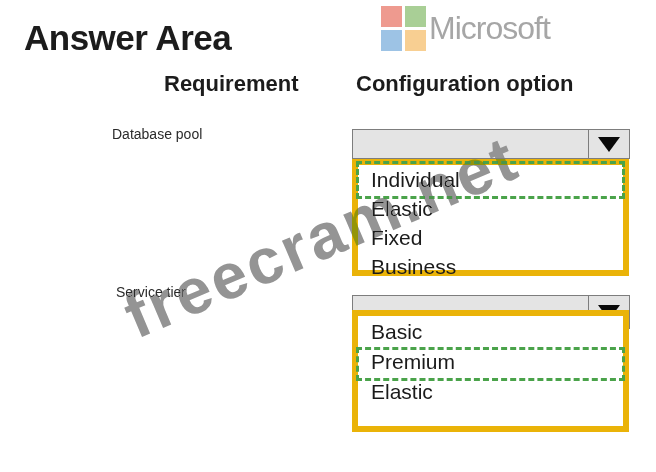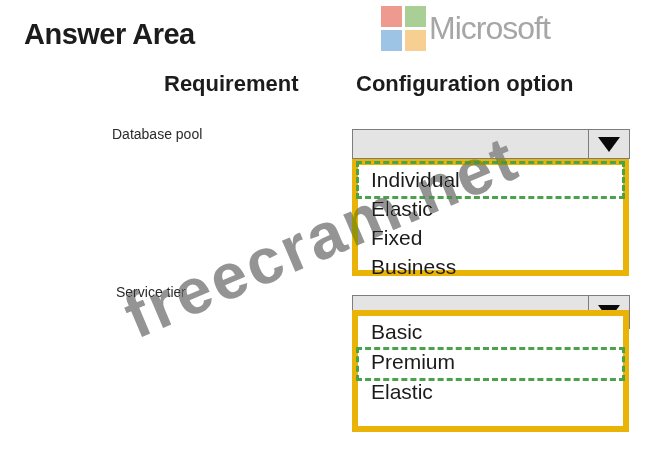--- a/index.html
+++ b/index.html
@@ -10,21 +10,21 @@
     position: relative;
     width: 656px;
     height: 472px;
     background: #ffffff;
     overflow: hidden;
   }
 
   .title {
     position: absolute;
     left: 24px; top: 18px;
-    font-size: 29px;
+    font-size: 35px;
     font-weight: 700;
     color: #1c1c1c;
     letter-spacing: -0.5px;
   }
 
   
   .ms-logo { position: absolute; left: 381px; top: 6px; width: 260px; height: 50px; }
   .ms-grid {
     position: absolute; left: 0; top: 0;
     display: grid;

